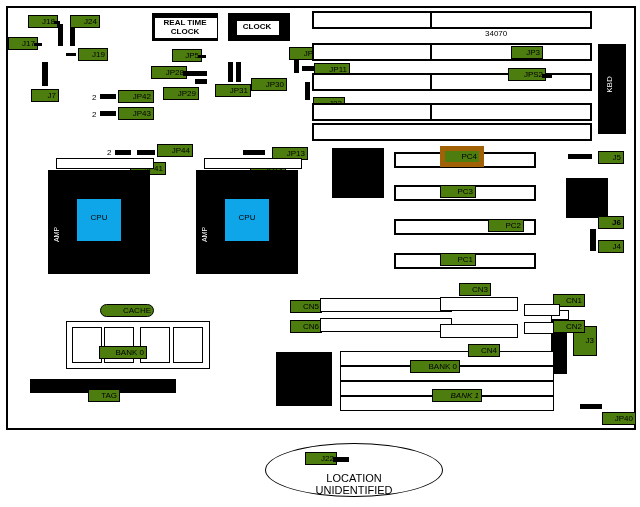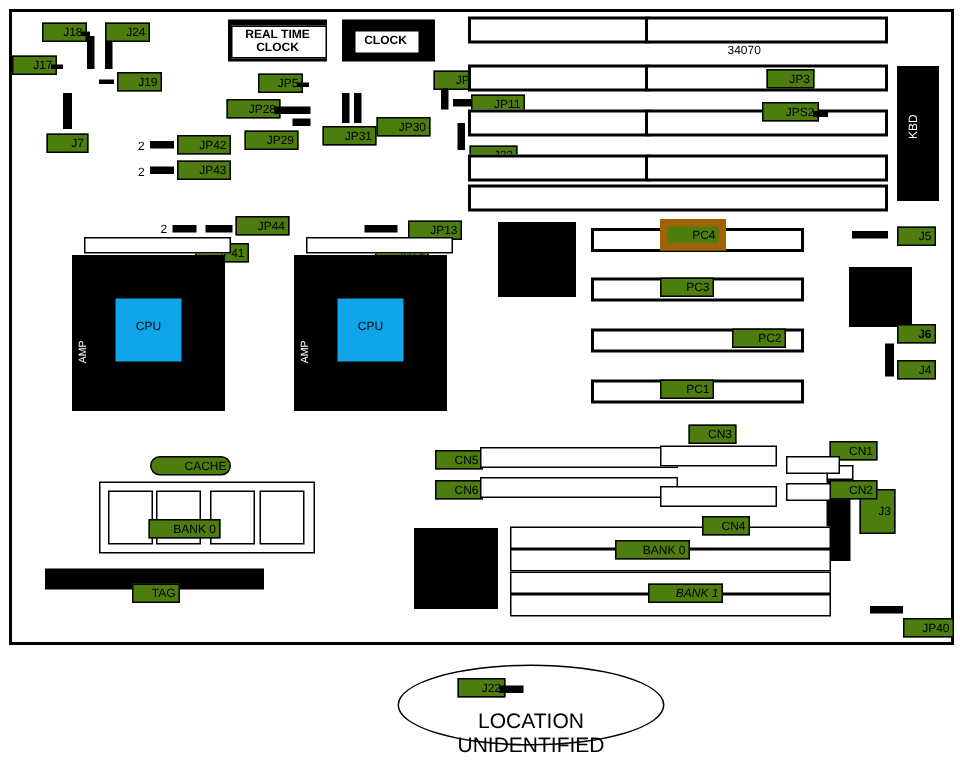--- a/index.html
+++ b/index.html
@@ -20,21 +20,21 @@
   .cpu .inner span{position:absolute;left:0;right:0;top:14px;text-align:center;font-size:8px;}
   .amp{position:absolute;width:12px;background:#000;}
   .amp span{position:absolute;left:-7px;top:26px;width:26px;text-align:center;font-size:7px;color:#fff;
             transform:rotate(-90deg);}
   .ellipse{position:absolute;border:1px solid #000;border-radius:50%;background:#fff;}
   .cachebox{position:absolute;border:1px solid #000;background:#fff;}
   .simmrow{position:absolute;border:1px solid #000;background:#fff;}
   .kbd{position:absolute;border:2px solid #000;background:#000;}
   .kbd span{position:absolute;left:-8px;top:34px;width:34px;text-align:center;font-size:8px;color:#fff;
             transform:rotate(-90deg);}
-  .caption{position:absolute;font-size:14px;color:#000;}
+  .caption{position:absolute;font-size:11px;color:#000;}
   .bigtext{position:absolute;font-size:8px;font-weight:bold;text-align:center;}
 </style>
 </head>
 <body>
 
 <div id="root">
 
   <div class="board"></div>
 
   <div class="lbl" style="left:8px;top:37px;width:24px;">J17</div>

